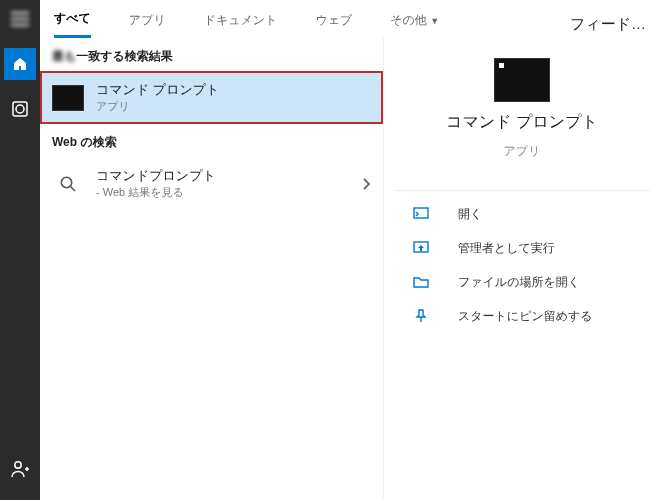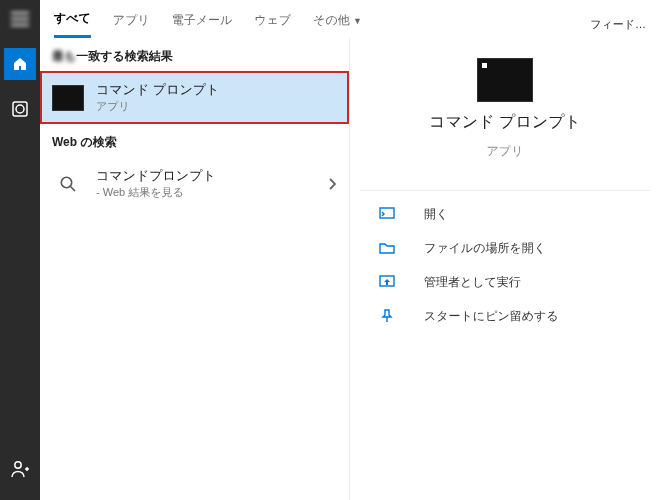--- a/index.html
+++ b/index.html
@@ -7,27 +7,27 @@
     
     .rail { width: 40px; background: #2b2b2b; display: flex; flex-direction: column; align-items: center; padding-top: 8px; gap: 18px; }
     .rail-icon { width: 22px; height: 22px; display: flex; align-items: center; justify-content: center; color: #fff; }
     .rail-spacer { flex: 1; }
     .rail-icon.home { background: #0078d4; width: 32px; height: 32px; display:flex; align-items:center; justify-content:center; }
     .rail-icon.blur1 { filter: blur(2px); }
     .rail-person { margin-bottom: 20px; color: #fff; }
     
     .main { flex: 1; background: #fff; display: flex; flex-direction: column; }
     
-    .tabs { display: flex; gap: 22px; padding: 10px 14px 0 14px; font-size: 12px; color: #666; align-items:center; }
+    .tabs { display: flex; gap: 38px; padding: 10px 14px 0 14px; font-size: 12px; color: #666; align-items:center; }
     .tab { padding-bottom: 8px; cursor: pointer; }
     .tab.active { color: #000; font-weight: 600; border-bottom: 3px solid #0078d4; }
-    .tab-right { margin-left: auto; font-size: 11px; color: #222; }
+    .tab-right { margin-left: auto; font-size: 15px; color: #222; }
     
     .content { flex: 1; display: flex; }
-    .left { width: 310px; border-right: 1px solid #eee; }
+    .left { width: 344px; border-right: 1px solid #eee; }
     .right { flex: 1; padding: 20px 10px; }
     
     .section-header { font-size: 12px; font-weight: 600; padding: 10px 12px 6px 12px; color: #222; }
     .section-header .blur { filter: blur(2px); display:inline-block; }
     
     .result-item { display: flex; align-items: center; gap: 12px; padding: 10px 12px; position: relative; }
     .result-item.selected { background: #cde5f8; outline: 2px solid #c42b2b; outline-offset: -2px; }
     .result-icon { width: 32px; height: 26px; display:flex; align-items:center; justify-content:center; }
     .cmd-tile { width: 32px; height: 26px; background: #111; border: 1px solid #333; }
     .result-text { display:flex; flex-direction:column; }
@@ -77,21 +77,21 @@
         <line x1="15" y1="10" x2="19" y2="10"></line>
         <line x1="17" y1="8" x2="17" y2="12"></line>
       </svg>
   </div>
 </div>
 
 <div class="main">
   <div class="tabs">
     <div class="tab active">すべて</div>
     <div class="tab">アプリ</div>
-    <div class="tab">電子メール</div>
+    <div class="tab">ドキュメント</div>
     <div class="tab">ウェブ</div>
     <div class="tab"><span>その他</span> <span style="font-size:9px;">▼</span></div>
     <div class="tab-right">フィード…</div>
   </div>
 
   <div class="content">
     <div class="left">
       <div class="section-header">
         <span class="blur">最も</span><span>一致する検索結果</span>
       </div>
@@ -136,33 +136,33 @@
             <svg width="16" height="14" viewBox="0 0 16 14" fill="none" stroke="#0078d4" stroke-width="1.4">
                 <rect x="1" y="1" width="14" height="10"></rect>
                 <path d="M3 5l2 2-2 2"></path>
               </svg>
           </div>
           <span>開く</span>
         </div>
         <div class="action">
           <div class="action-icon">
             <svg width="16" height="14" viewBox="0 0 16 14" fill="none" stroke="#0078d4" stroke-width="1.4">
-                <path d="M1 3h5l2 2h7v7H1z"></path>
-              </svg>
-          </div>
-          <span>ファイルの場所を開く</span>
-        </div>
-        <div class="action">
-          <div class="action-icon">
-            <svg width="16" height="14" viewBox="0 0 16 14" fill="none" stroke="#0078d4" stroke-width="1.4">
                 <rect x="1" y="1" width="14" height="10"></rect>
                 <path d="M8 4l-3 3h2v3h2V7h2z" fill="#0078d4" stroke="none"></path>
               </svg>
           </div>
           <span>管理者として実行</span>
+        </div>
+        <div class="action">
+          <div class="action-icon">
+            <svg width="16" height="14" viewBox="0 0 16 14" fill="none" stroke="#0078d4" stroke-width="1.4">
+                <path d="M1 3h5l2 2h7v7H1z"></path>
+              </svg>
+          </div>
+          <span>ファイルの場所を開く</span>
         </div>
         <div class="action">
           <div class="action-icon">
             <svg width="16" height="16" viewBox="0 0 16 16" fill="none" stroke="#0078d4" stroke-width="1.4">
                 <path d="M6 2h4v5l2 2H4l2-2zM8 9v5"></path>
               </svg>
           </div>
           <span>スタートにピン留めする</span>
         </div>
       </div>

